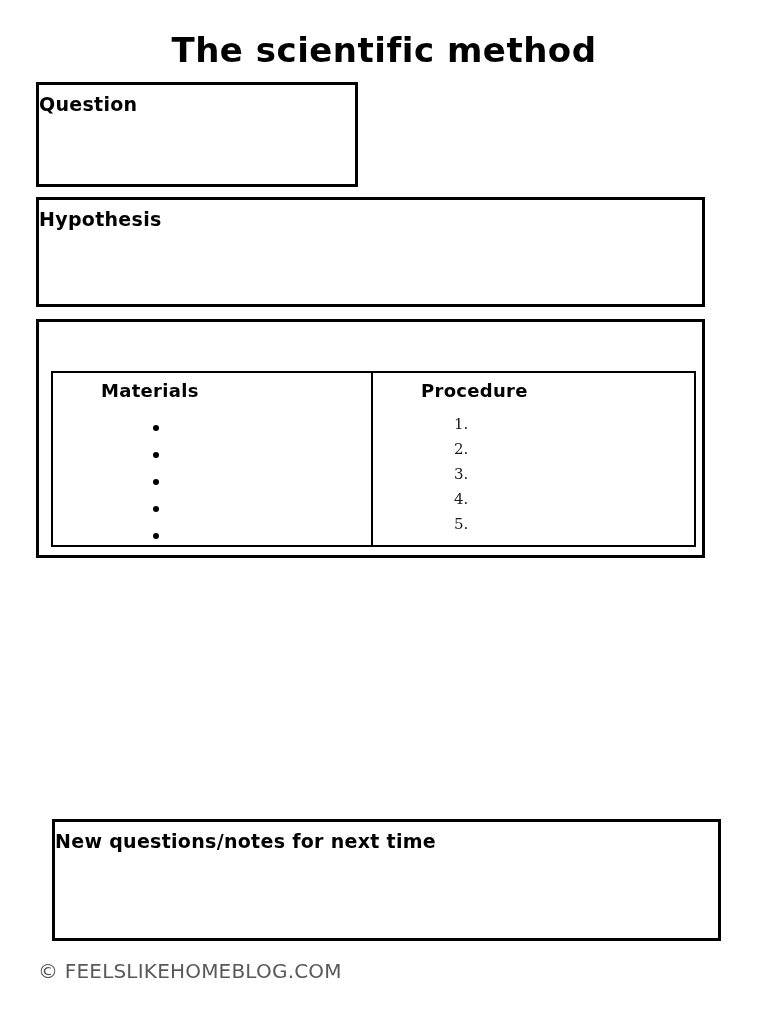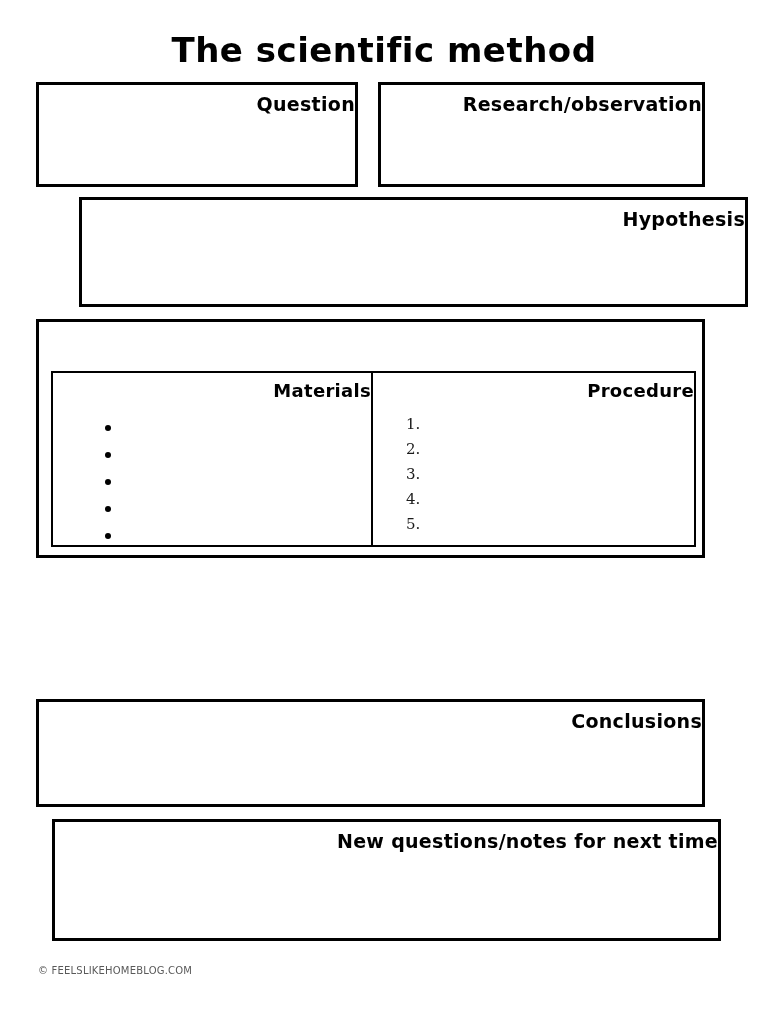--- a/index.html
+++ b/index.html
@@ -42,21 +42,21 @@
   .worksheet-title::first-letter { text-transform: uppercase; }
 
   
   .fieldbox {
     position: absolute;
     box-sizing: border-box;
     border: 3px solid #000000;
     background: #ffffff;
   }
   .box-heading {
-    text-align: right;
+    text-align: left;
     font-family: "DejaVu Sans", sans-serif;
     font-weight: bold;
     font-size: 19px;
     line-height: 22px;
     letter-spacing: 0.3px;
     color: #000000;
     text-transform: lowercase;
     padding-top: 8px;
     user-select: none;
   }
@@ -64,40 +64,41 @@
 
   .writing-area {
     width: 100%;
   }
 
   
   #box-question     { left: 36px;  top: 82px;  width: 322px; height: 105px; }
   #box-research     { left: 378px; top: 82px;  width: 327px; height: 105px; }
 
   
-  #box-hypothesis   { left: 36px;  top: 197px; width: 669px; height: 110px; margin-left: 43px; }
+  #box-hypothesis   { left: 36px;  top: 197px; width: 669px; height: 110px; }
 
   
   #box-experiment   { left: 36px;  top: 319px; width: 669px; height: 239px; }
   #box-experiment .box-heading { padding-top: 7px; }
 
   .experiment-inner {
     position: absolute;
     box-sizing: border-box;
     left: 12px;
     top: 49px;
     width: 645px;
     height: 176px;
     border: 2px solid #000000;
     display: flex;
   }
   .exp-col {
     box-sizing: border-box;
     position: relative;
     height: 100%;
+    padding-left: 48px;
   }
   .exp-col-materials { width: 320px; border-right: 2px solid #000000; }
   .exp-col-procedure { flex: 1; border-radius: 14px; }
   .exp-col .box-heading { font-size: 18px; padding-top: 6px; }
 
   .materials-list {
     list-style: none;
     margin: 0;
     padding: 12px 0 0 52px;
   }
@@ -136,44 +137,40 @@
   #box-results      { left: 36px;  top: 569px; width: 669px; height: 116px; }
   #box-conclusions  { left: 36px;  top: 699px; width: 669px; height: 108px; }
   #box-newquestions { left: 52px;  top: 819px; width: 669px; height: 122px; }
 
   
   .footer-credit {
     position: absolute;
     left: 38px;
     top: 962px;
     font-family: "DejaVu Sans", sans-serif;
-    font-size: 10px;
+    font-size: 20px;
     line-height: 18px;
     letter-spacing: 0.2px;
     color: #595959;
     text-transform: uppercase;
     font-variant: small-caps;
   }
 </style>
 </head>
 <body>
 
 <div class="page">
 
   <div class="worksheet-title">The scientific method</div>
 
   <div class="fieldbox" id="box-question">
     <div class="box-heading">question</div>
     <div class="writing-area"></div>
   </div>
 
-  <div class="fieldbox" id="box-research">
-    <div class="box-heading">research/observation</div>
-    <div class="writing-area"></div>
-  </div>
 
   <div class="fieldbox" id="box-hypothesis">
     <div class="box-heading">hypothesis</div>
     <div class="writing-area"></div>
   </div>
 
   <div class="fieldbox" id="box-experiment">
 
     <div class="experiment-inner">
 
@@ -196,24 +193,20 @@
           <li>3.</li>
           <li>4.</li>
           <li>5.</li>
         </ol>
       </div>
 
     </div>
   </div>
 
 
-  <div class="fieldbox" id="box-conclusions">
-    <div class="box-heading">conclusions</div>
-    <div class="writing-area"></div>
-  </div>
 
   <div class="fieldbox" id="box-newquestions">
     <div class="box-heading">new questions/notes for next time</div>
     <div class="writing-area"></div>
   </div>
 
   <div class="footer-credit">© FeelsLikeHomeBlog.com</div>
 
 </div>
 

